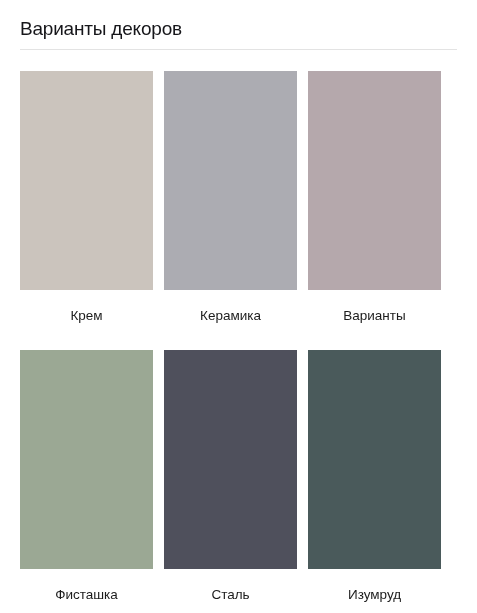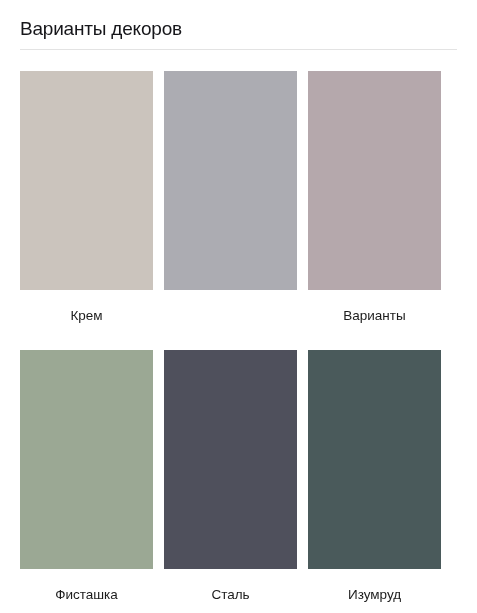--- a/index.html
+++ b/index.html
@@ -85,20 +85,21 @@
 
   <div class="swatch-grid">
 
     <div class="swatch-cell">
       <div class="swatch-chip" style="background: rgb(203, 196, 189);"></div>
       <div class="swatch-label">Крем</div>
     </div>
 
     <div class="swatch-cell">
       <div class="swatch-chip" style="background: rgb(172, 172, 178);"></div>
+      <div class="swatch-label">Керамика</div>
     </div>
 
     <div class="swatch-cell">
       <div class="swatch-chip" style="background: rgb(181, 168, 172);"></div>
       <div class="swatch-label">Варианты</div>
     </div>
 
     <div class="swatch-cell">
       <div class="swatch-chip" style="background: rgb(155, 168, 148);"></div>
       <div class="swatch-label">Фисташка</div>

